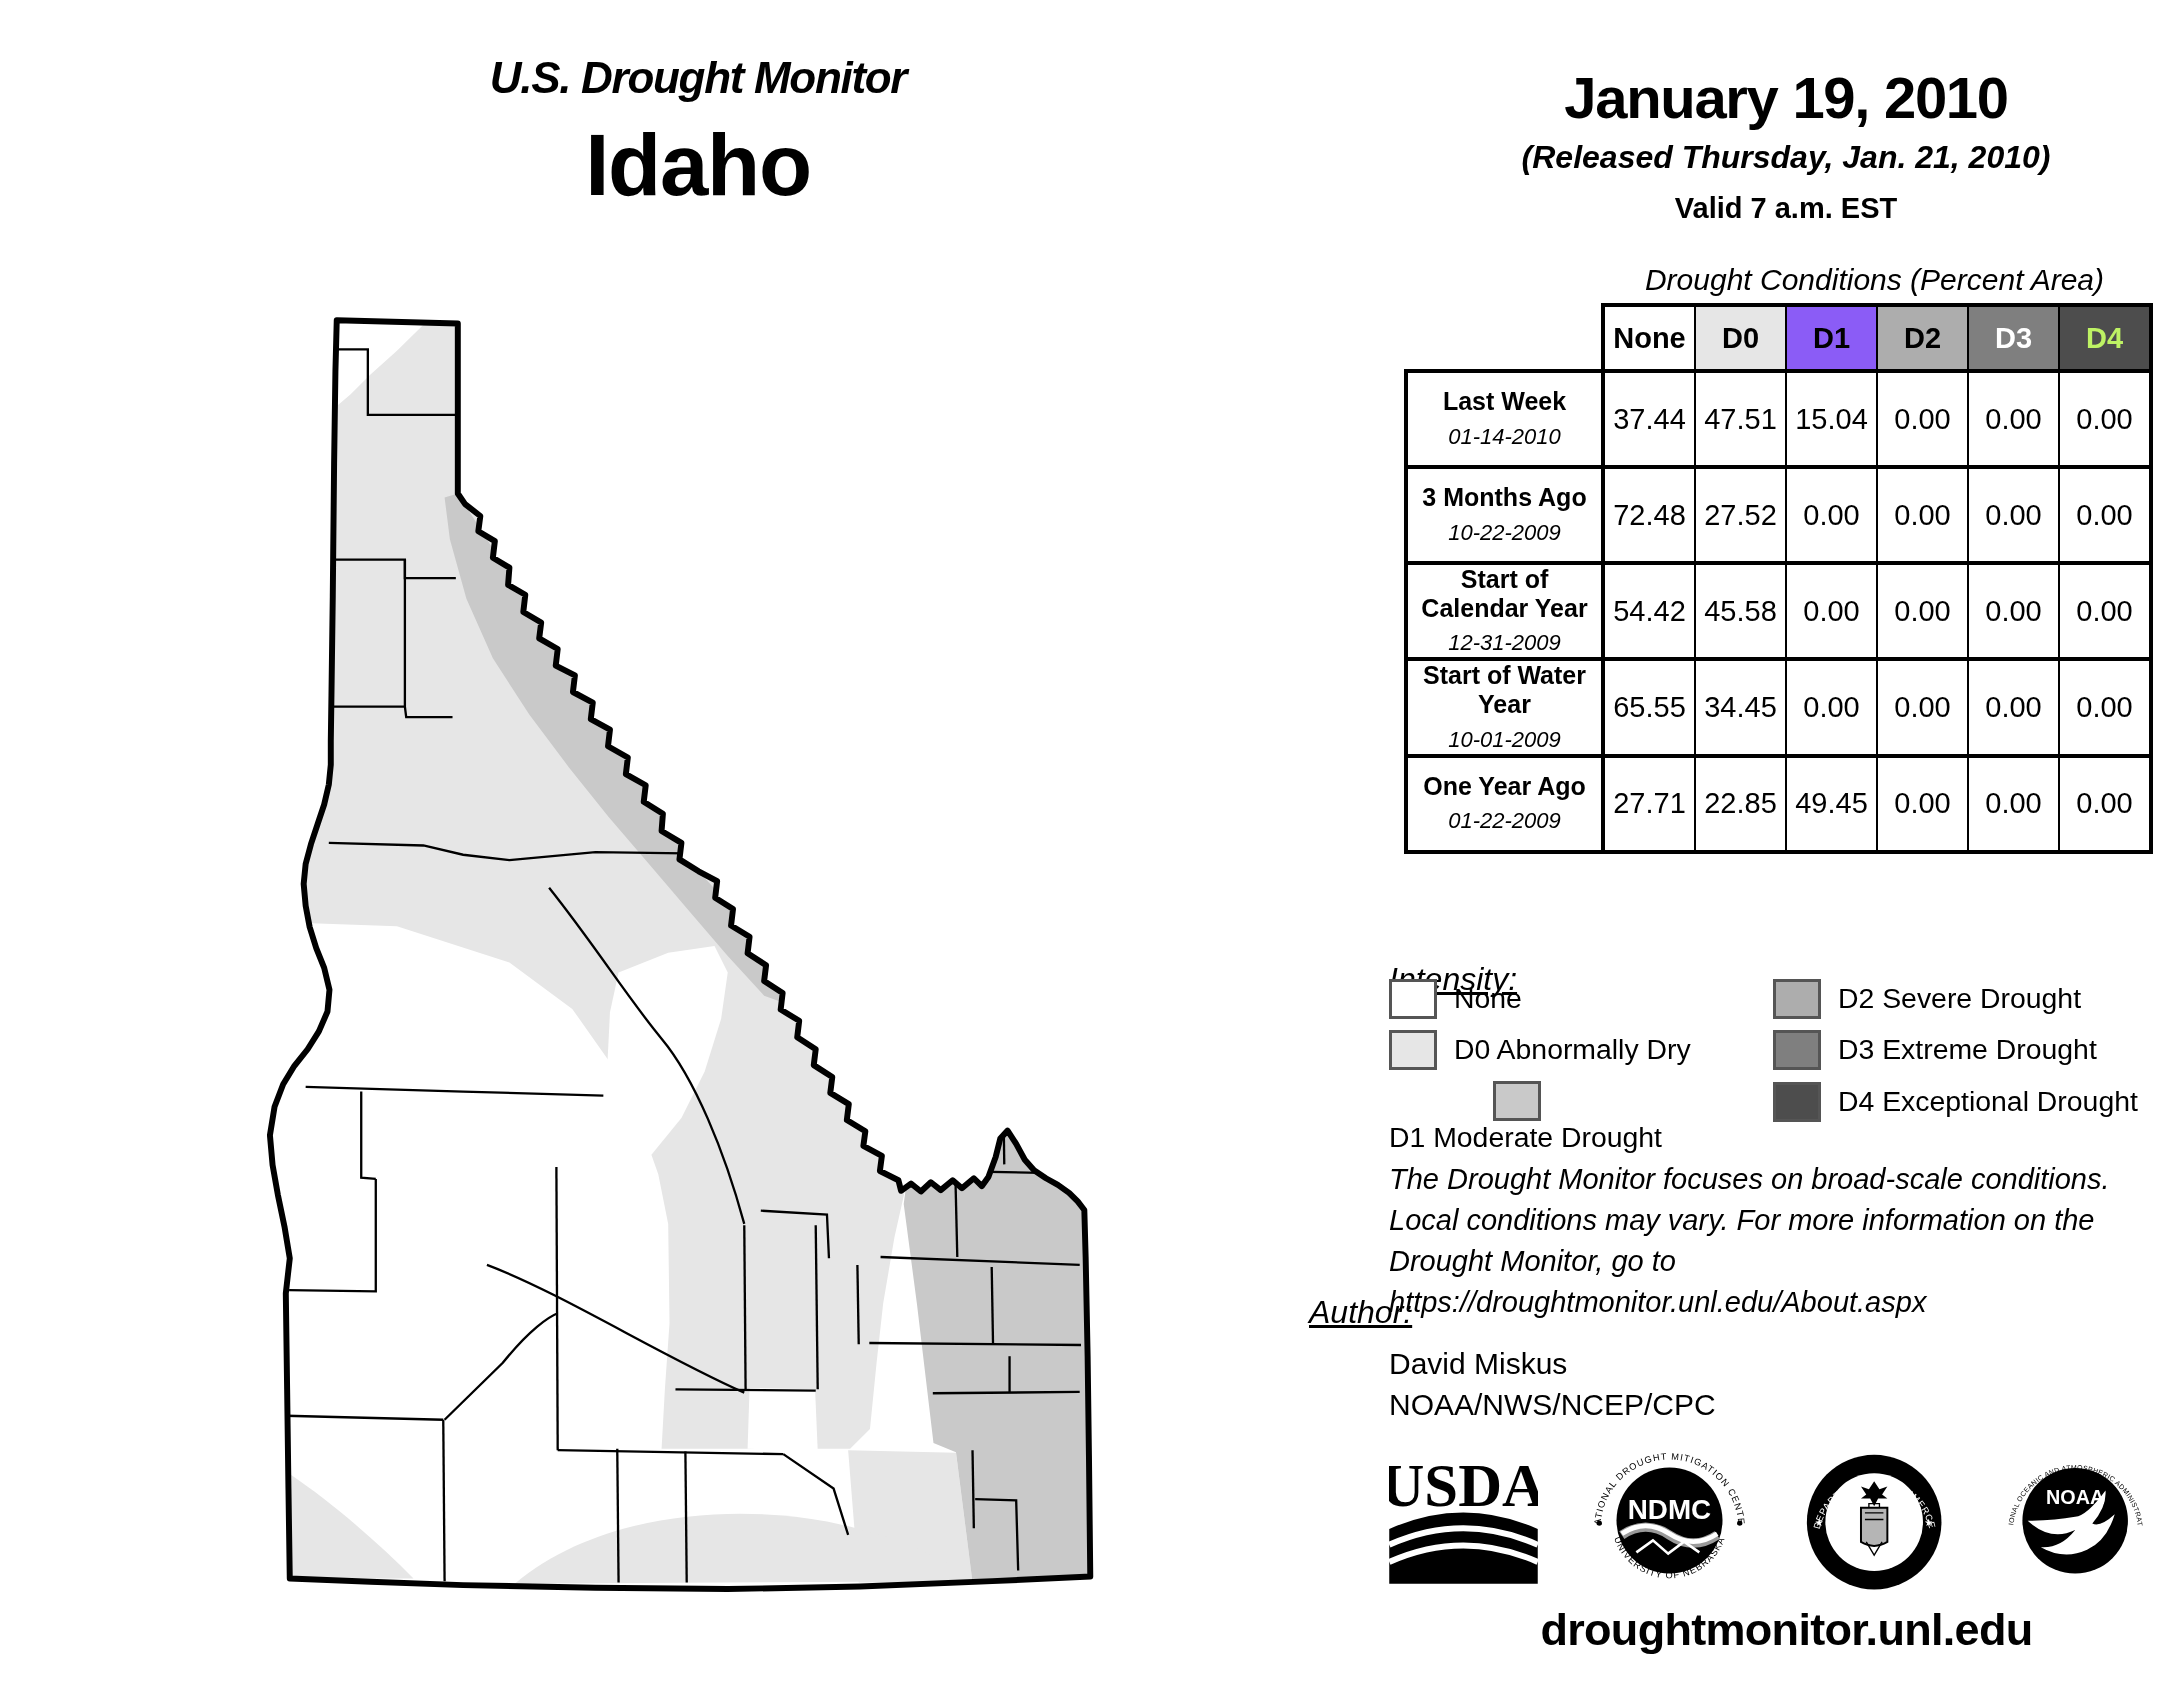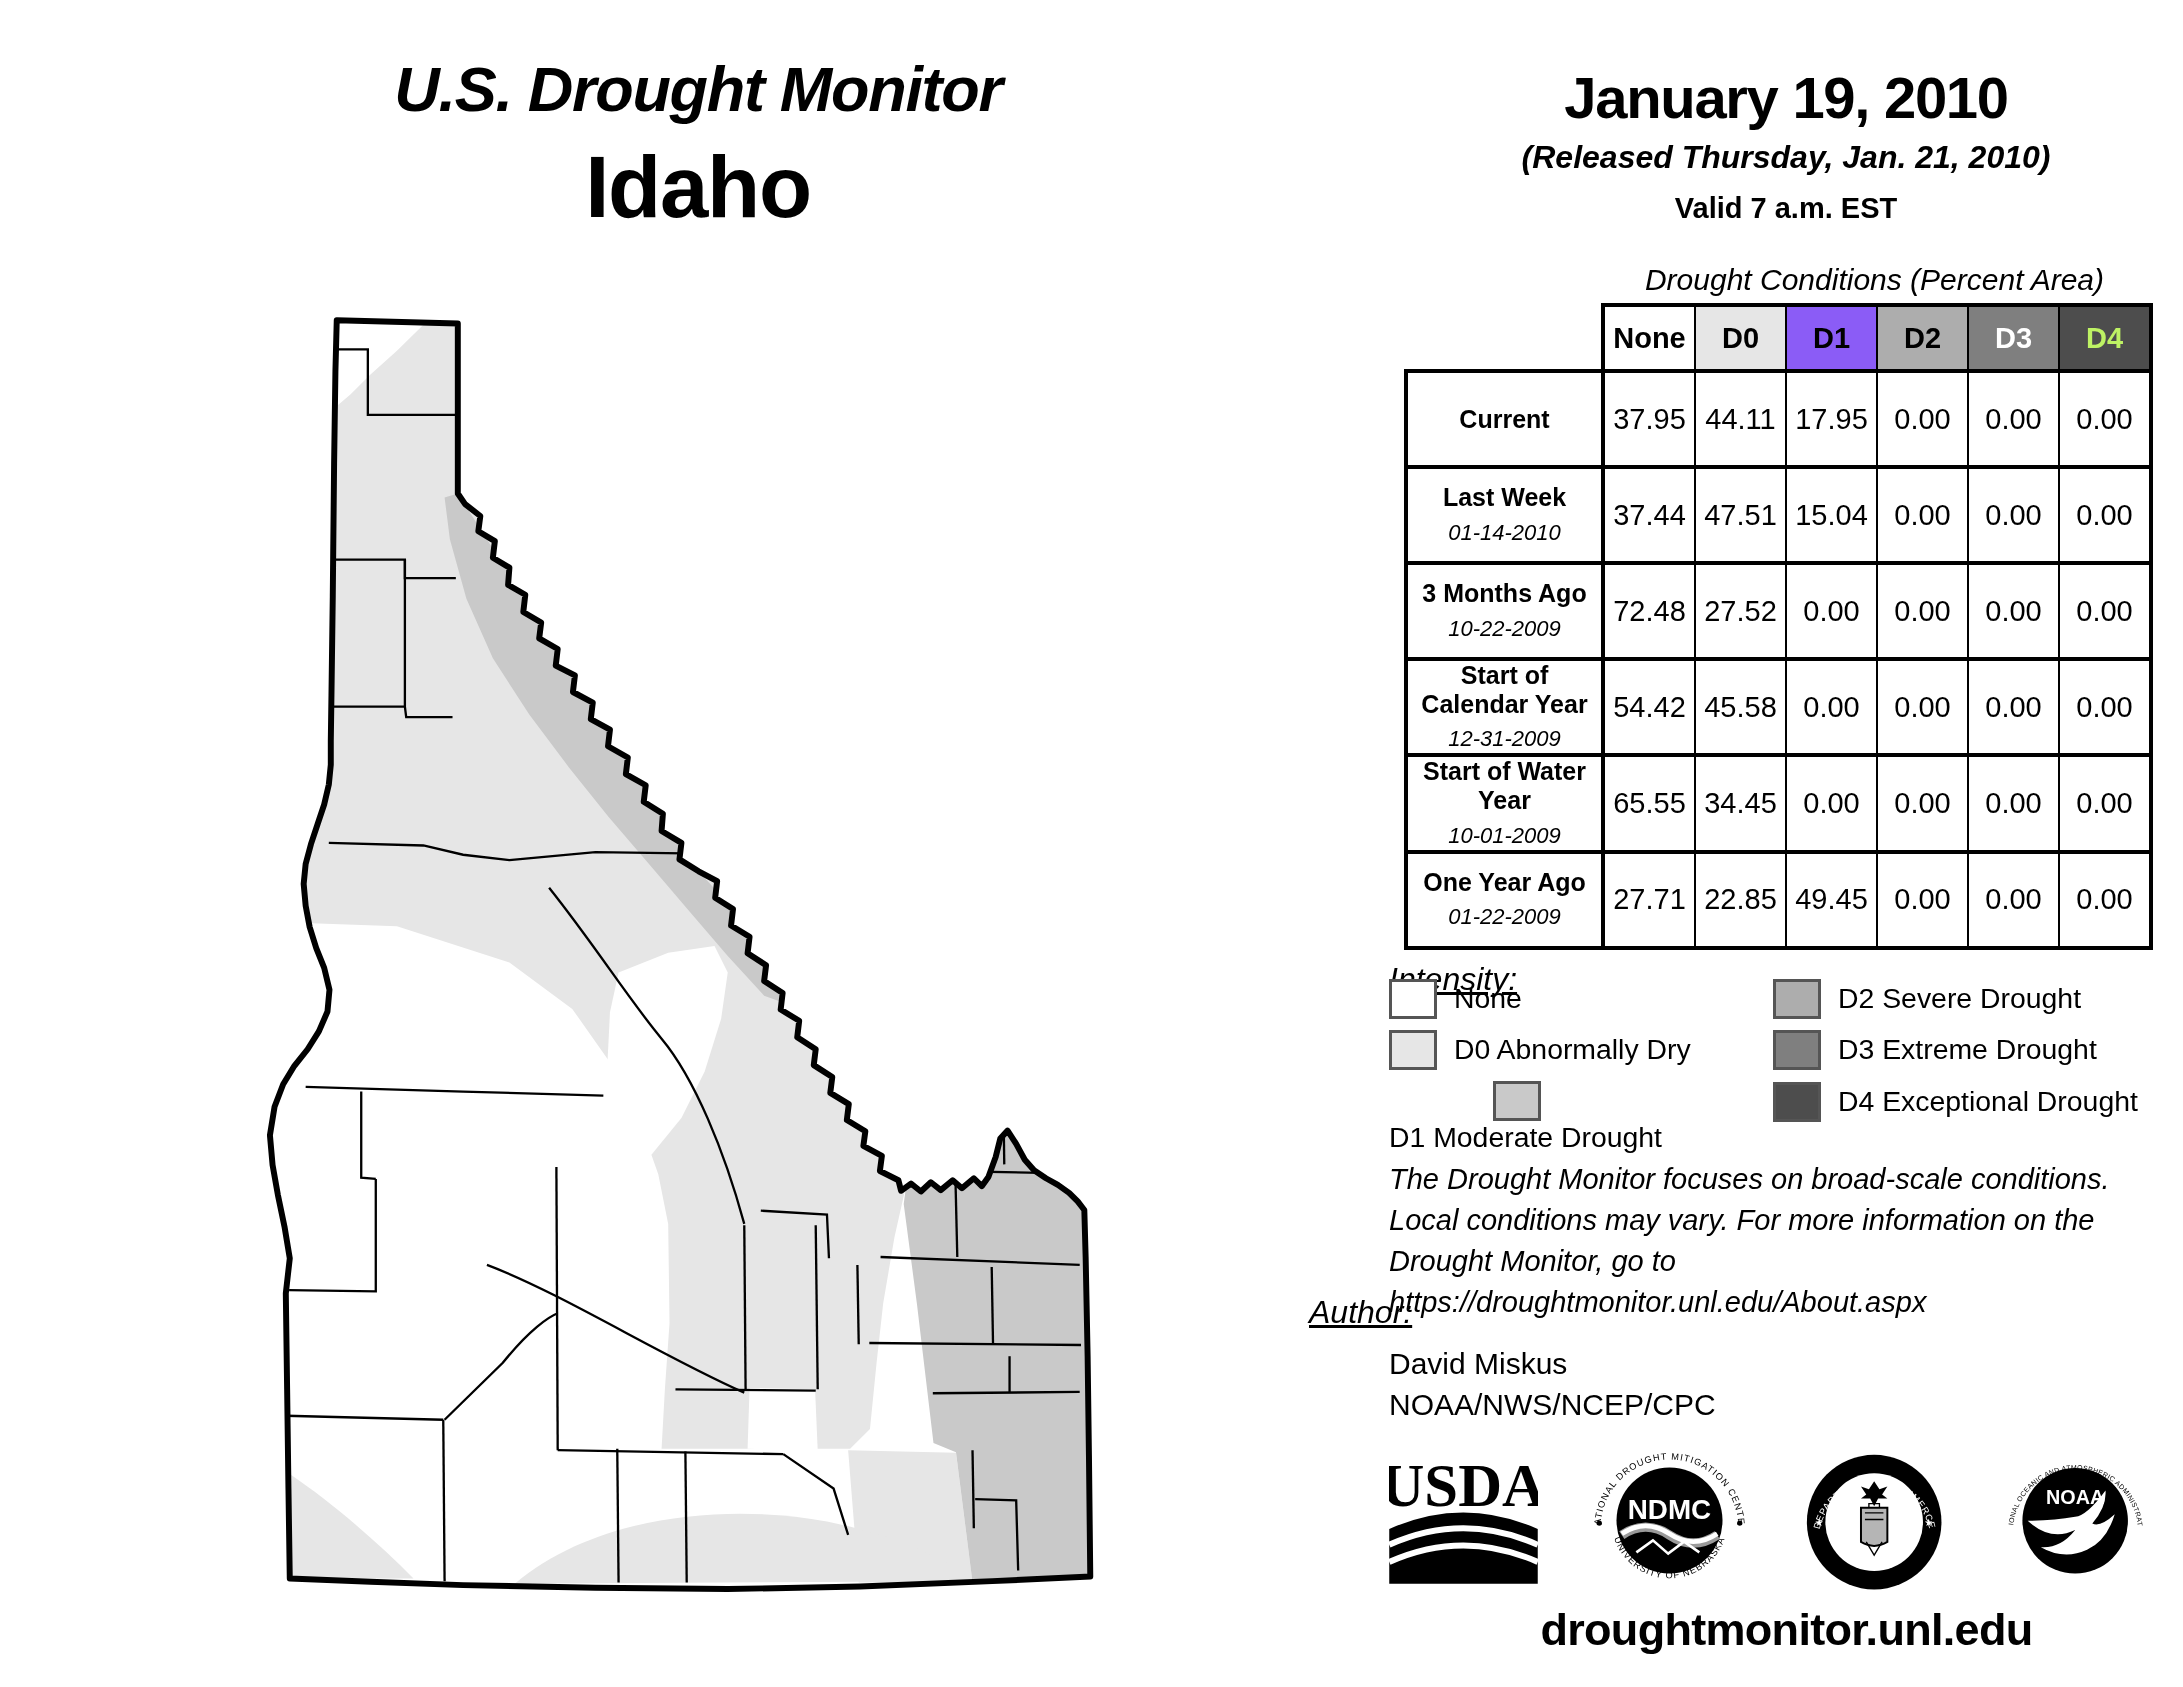--- a/index.html
+++ b/index.html
@@ -1,21 +1,21 @@
 <!DOCTYPE html>
 <html style="font-size:10.6px"><head>
 <meta charset="utf-8">
 <style>
   html,body{margin:0;padding:0;width:2183px;height:1687px;background:#ffffff;overflow:hidden;
     font-family:"Liberation Sans", sans-serif;color:#000;}
   .abs{position:absolute;}
 
   
   .title-block{left:278px;top:53px;width:840px;text-align:center;}
-  .title-main{font-size:63px;font-weight:bold;font-style:italic;letter-spacing:-1.3px;}
+  .title-main{font-size:44px;font-weight:bold;font-style:italic;letter-spacing:-1.3px;}
   .title-state{font-size:87px;font-weight:bold;margin-top:12px;letter-spacing:-1.3px;}
   .date-block{left:1422px;top:64px;width:728px;text-align:center;}
   .date-main{font-size:58px;font-weight:bold;letter-spacing:-1.3px;}
   .date-released{font-size:32px;font-weight:bold;font-style:italic;margin-top:8px;}
   .date-valid{font-size:29px;font-weight:bold;margin-top:16px;}
 
   
   .tbl-heading{left:1600px;top:263px;width:549px;text-align:center;font-size:30px;font-style:italic;}
   table.dm{border-collapse:collapse;position:absolute;left:1404px;top:303px;}
   table.dm th,table.dm td{padding:0;text-align:center;vertical-align:middle;}
@@ -168,31 +168,20 @@
     <th class="blankcell"></th>
     <th class="colhead first c-none">None</th>
     <th class="colhead c-d0">D0</th>
     <th class="colhead c-d1">D1</th>
     <th class="colhead c-d2">D2</th>
     <th class="colhead c-d3">D3</th>
     <th class="colhead last c-d4">D4</th>
   </tr>
   <tr class="data">
     <th class="rlabel">
-          <div>Current</div>
-        </th>
-    <td class="val">37.95</td>
-    <td class="val">44.11</td>
-    <td class="val">17.95</td>
-    <td class="val">0.00</td>
-    <td class="val">0.00</td>
-    <td class="val last">0.00</td>
-  </tr>
-  <tr class="data">
-    <th class="rlabel">
       <div>Last Week</div>
       <div class="sub">01-14-2010</div>
     </th>
     <td class="val">37.44</td>
     <td class="val">47.51</td>
     <td class="val">15.04</td>
     <td class="val">0.00</td>
     <td class="val">0.00</td>
     <td class="val last">0.00</td>
   </tr>

